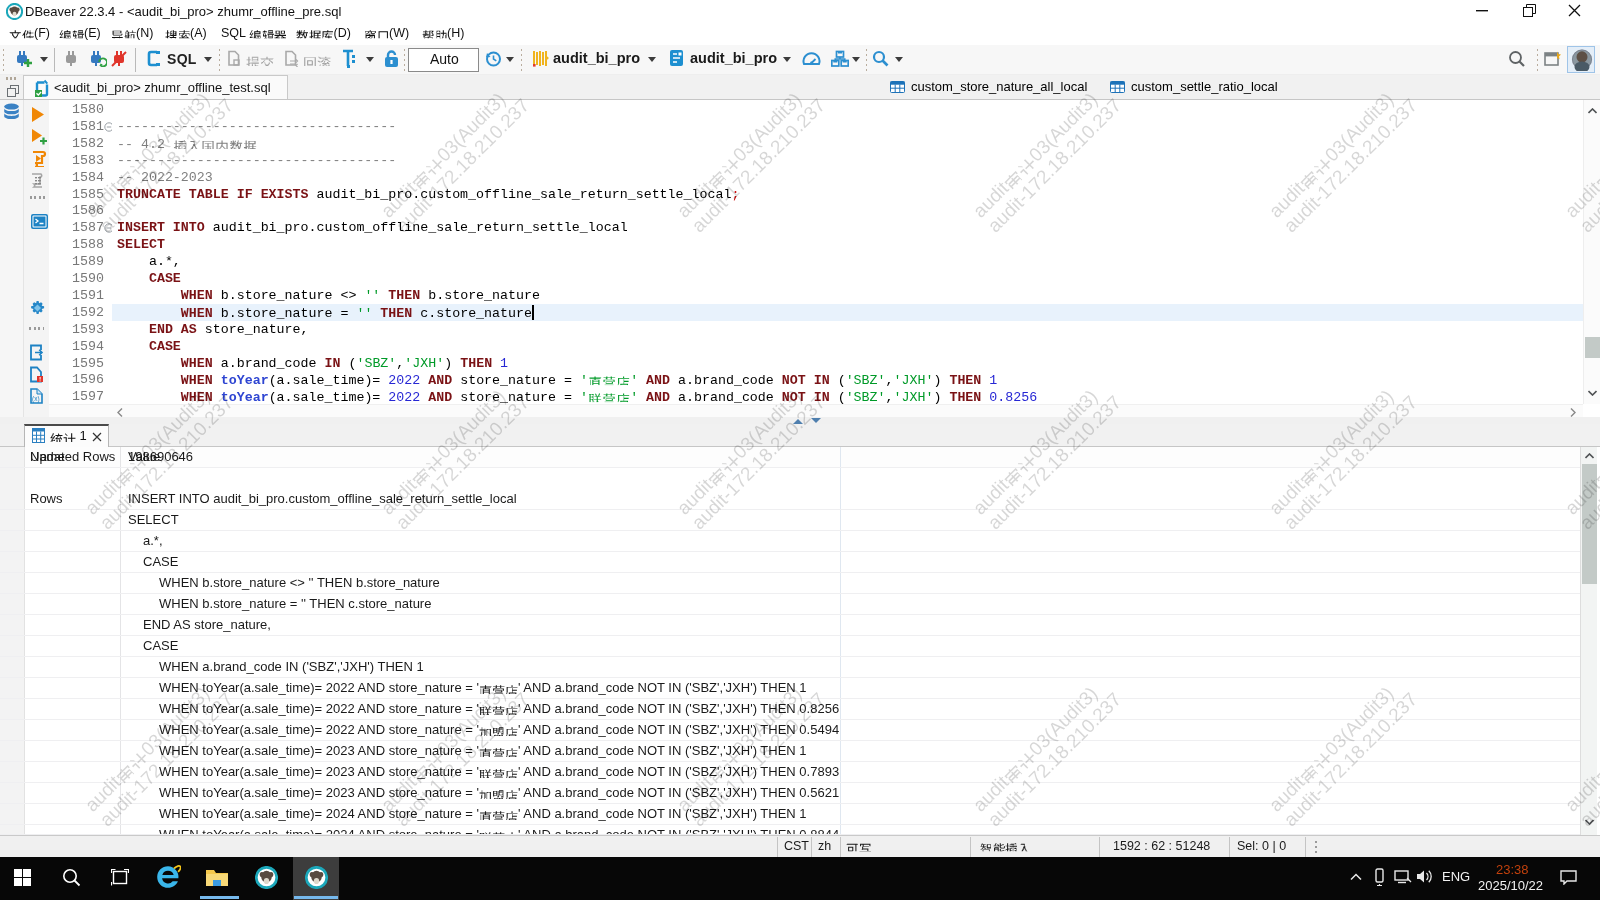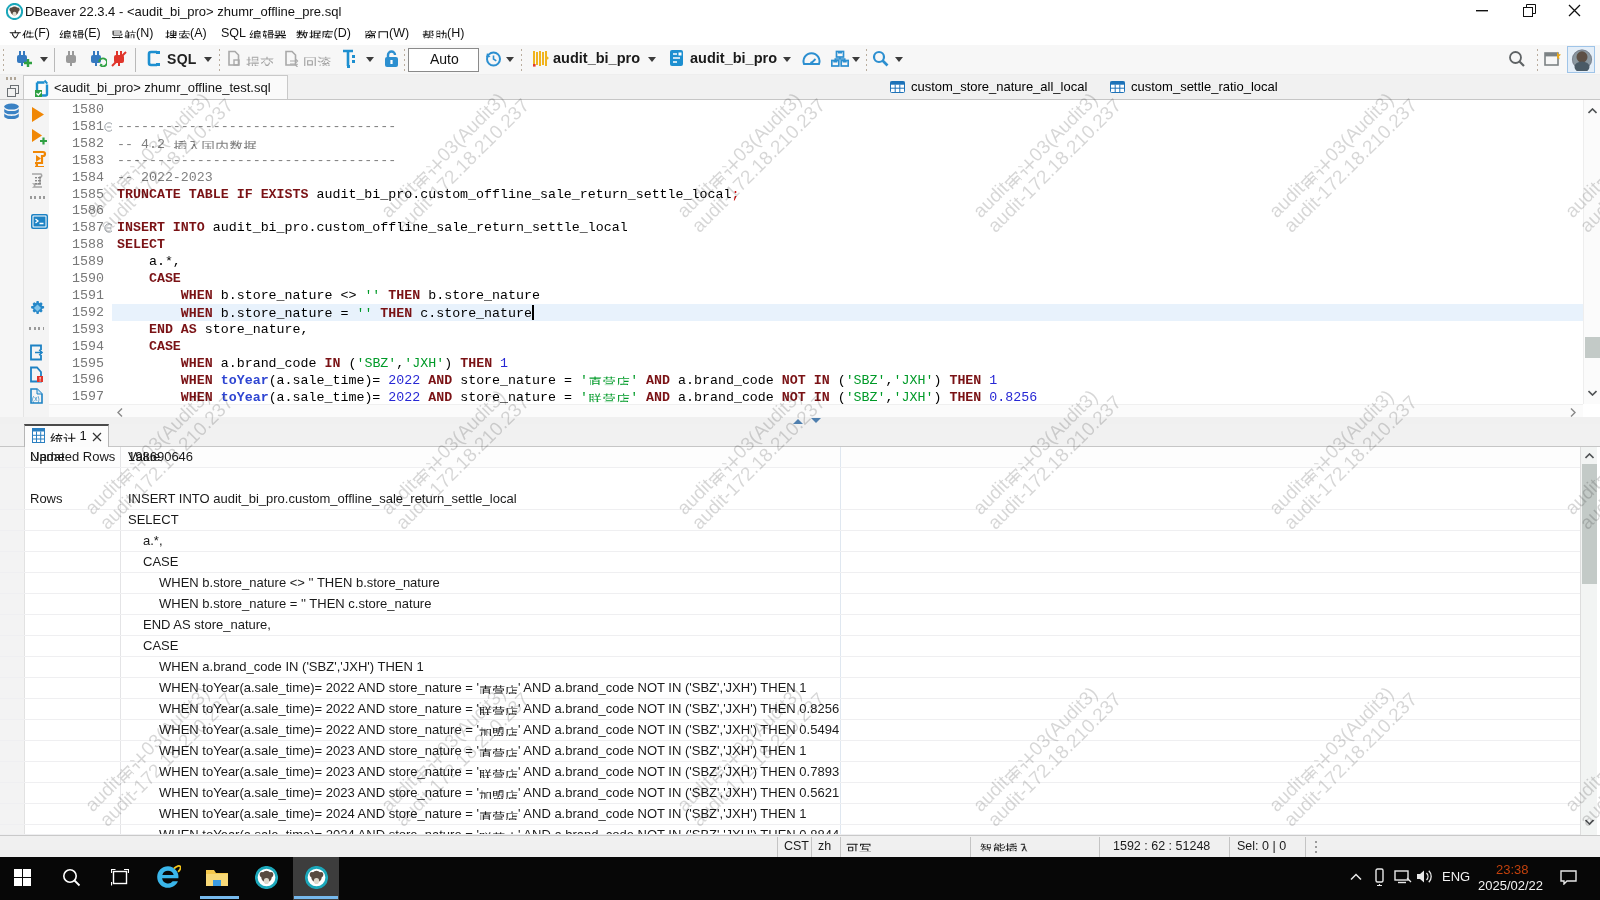--- a/index.html
+++ b/index.html
@@ -806,21 +806,21 @@
       <rect x="1" y="1" width="13" height="9" fill="none" stroke="#e8e8e8" stroke-width="1.4"></rect>
       <path d="M4 12.5h8" stroke="#e8e8e8" stroke-width="1.4"></path>
       <path d="M13 8l4 4" stroke="#e8e8e8" stroke-width="1.2"></path>
     </svg>
     <svg class="abs" style="left:1416px;top:12px" width="17" height="15" viewBox="0 0 17 15">
       <path d="M1 5h3l4-3.6v12L4 10H1z" fill="#e8e8e8"></path>
       <path d="M10.5 4a5 5 0 0 1 0 7M12.8 1.8a8 8 0 0 1 0 11.4" stroke="#e8e8e8" stroke-width="1.3" fill="none"></path>
     </svg>
     <span class="abs" style="left:1442px;top:12px;font-size:13px;color:#f2f2f2">ENG</span>
     <span class="abs" style="left:1496px;top:5px;font-size:13px;color:#c2410c">23:38</span>
-    <span class="abs" style="left:1478px;top:21px;font-size:13px;color:#f2f2f2">2025/02/22</span>
+    <span class="abs" style="left:1478px;top:21px;font-size:13px;color:#f2f2f2">2025/10/22</span>
     <svg class="abs" style="left:1560px;top:13px" width="17" height="15" viewBox="0 0 17 15">
       <path d="M1 1h15v10H7l-3 3v-3H1z" fill="none" stroke="#e8e8e8" stroke-width="1.4"></path>
     </svg>
   </div>
 <div id="wm" class="abs">
     <div class="wmi" style="left:92px;top:202px">audit<svg class="cj">
         <use href="#u5ba1"></use>
       </svg><svg class="cj">
         <use href="#u8ba1"></use>
       </svg>03(Audit3)<br>audit-172.18.210.237</div>

